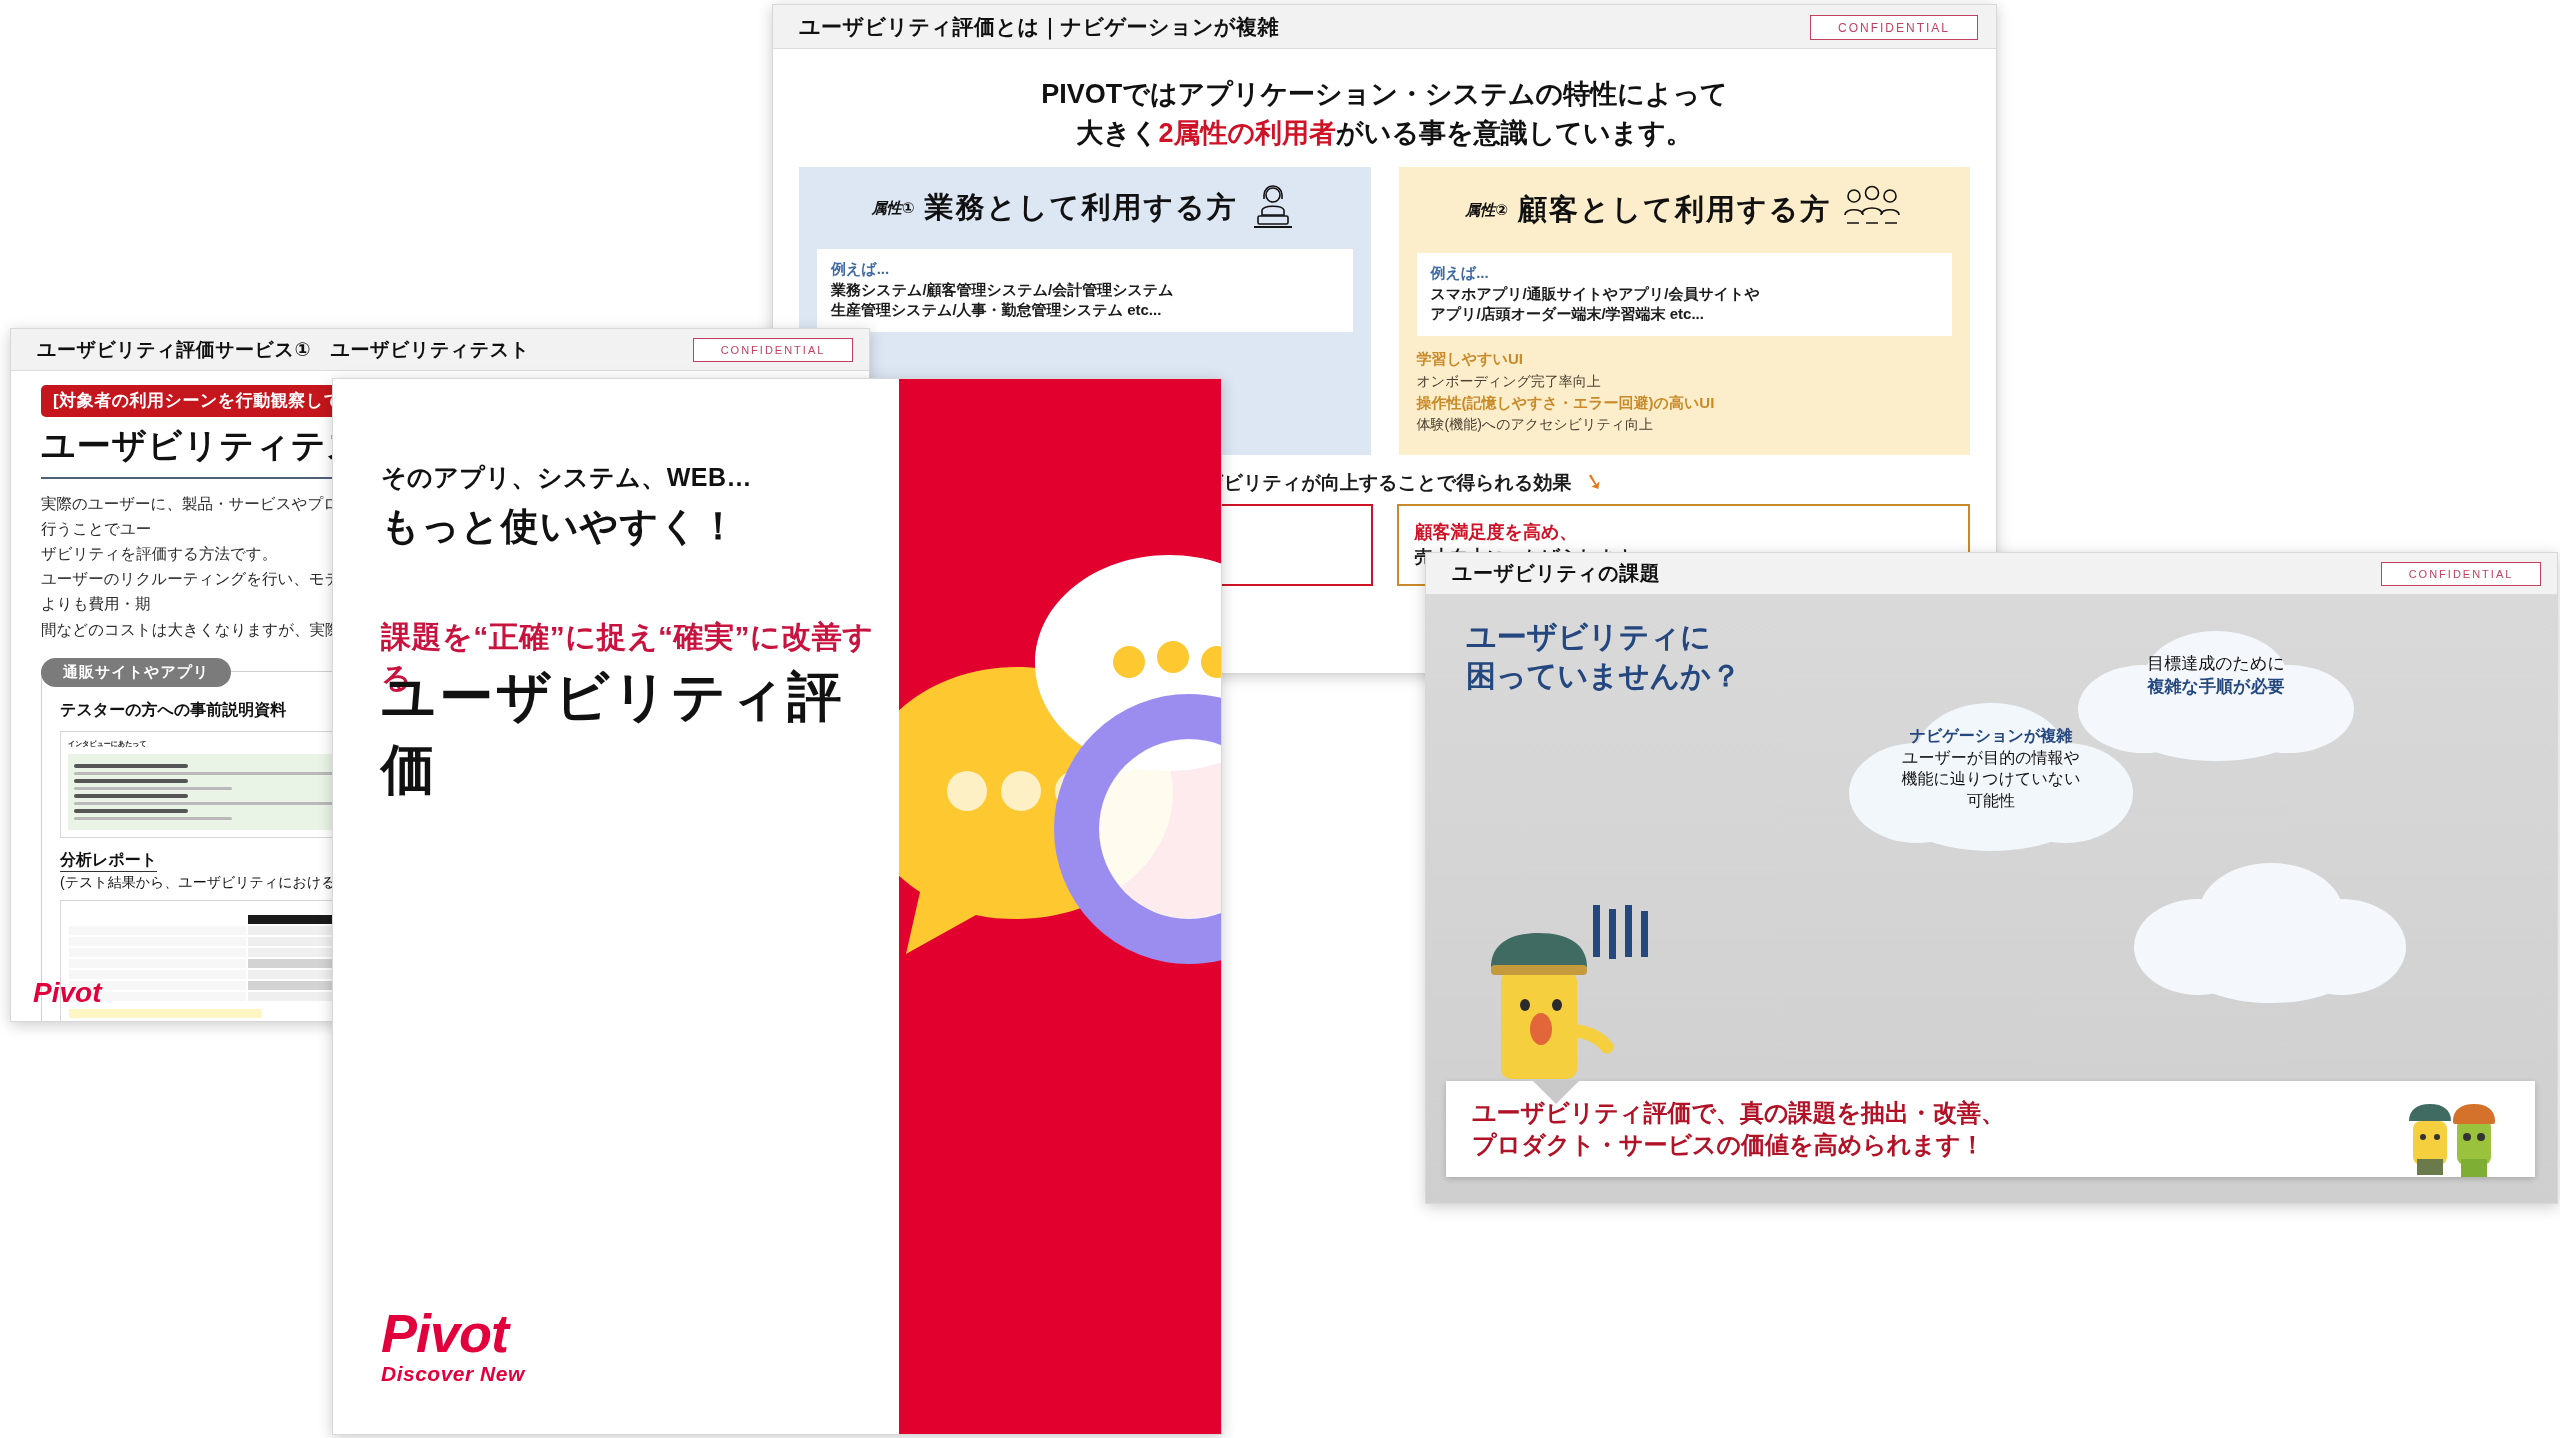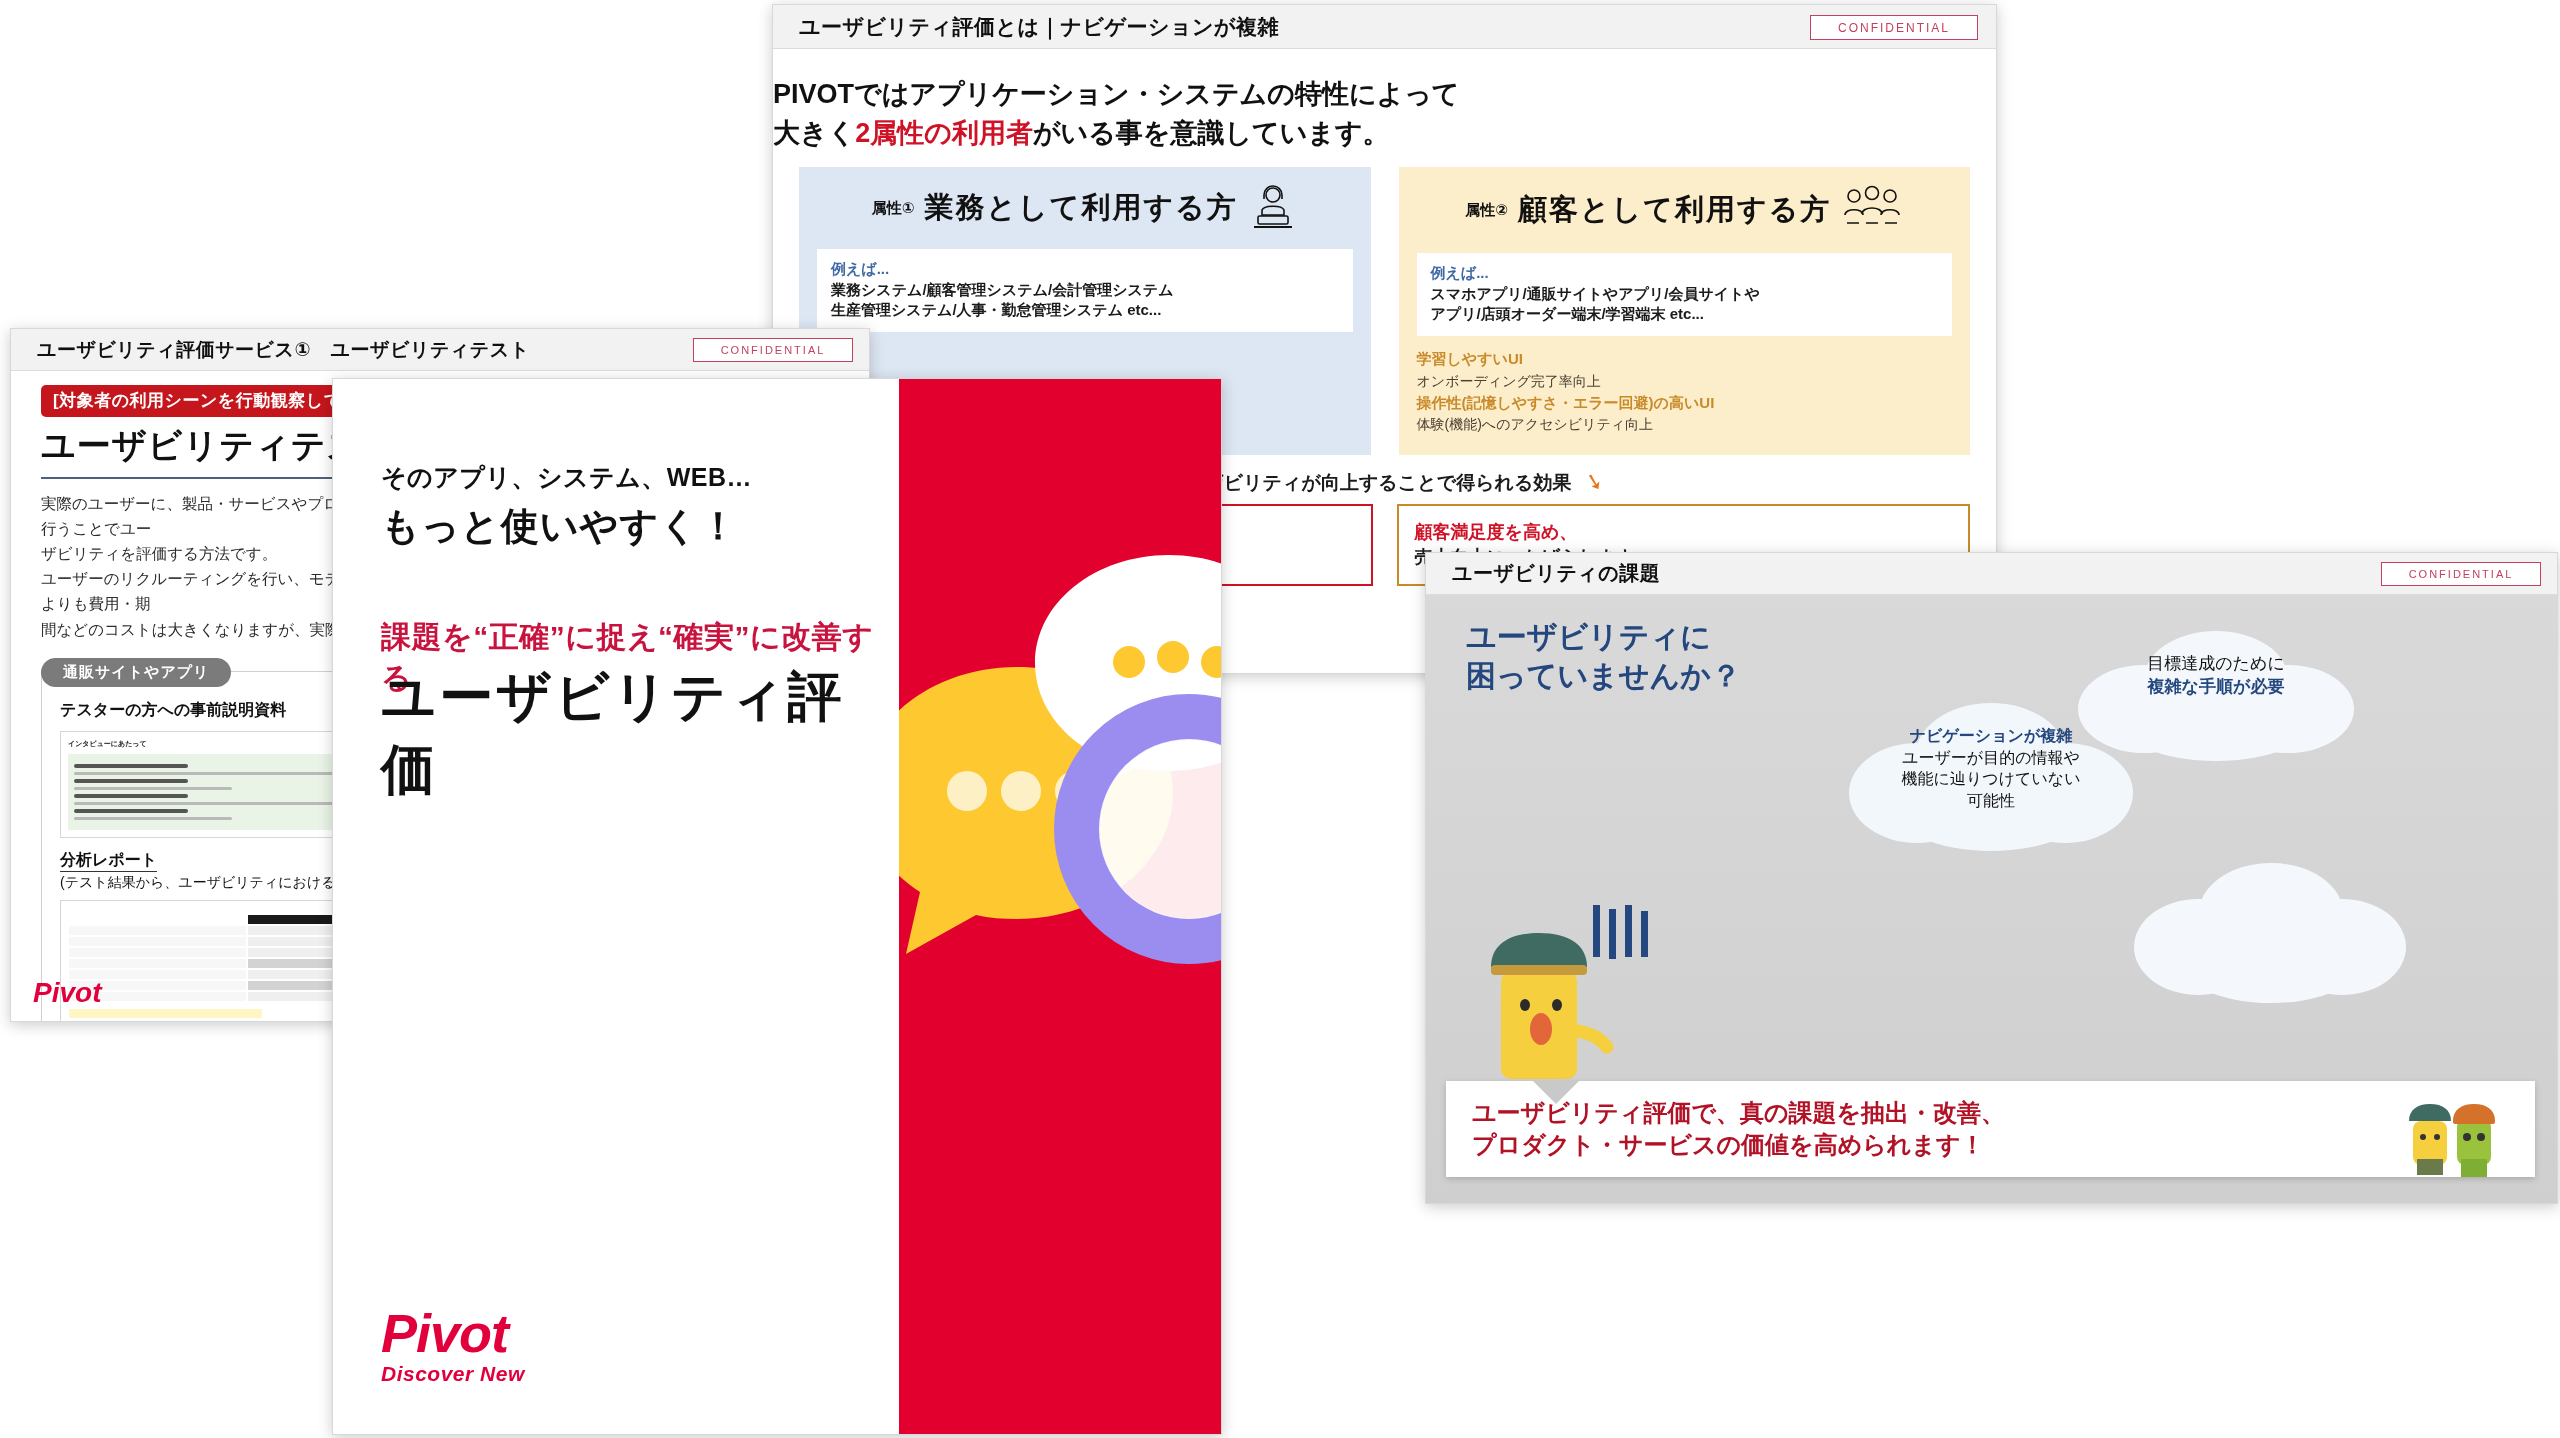--- a/index.html
+++ b/index.html
@@ -39,29 +39,29 @@
     letter-spacing: 2px;
     text-align: center;
     font-weight: normal;
   }
 
   
   #slide-importance { left: 772px; top: 4px; width: 1225px; height: 670px; }
   #slide-importance .slide-head { height: 44px; padding-left: 26px; }
   #slide-importance .slide-title { font-size: 21px; }
   #slide-importance .confidential { right: 18px; top: 10px; width: 168px; height: 25px; line-height: 24px; font-size: 12px; }
-  .imp-lead { text-align: left; margin-top: 26px; line-height: 1.45; }
+  .imp-lead { text-align: center; margin-top: 26px; line-height: 1.45; }
   .imp-lead div { font-size: 27px; font-weight: bold; color: #111; }
   .imp-lead .hl { color: #cf1226; }
   .attr-wrap { display: flex; gap: 28px; padding: 14px 26px 0 26px; }
   .attr-col { flex: 1; padding: 16px 18px 20px 18px; position: relative; }
   .attr-col.blue { background: #dde7f3; }
   .attr-col.cream { background: #fdeecb; }
   .attr-head { display: flex; align-items: center; justify-content: center; gap: 10px; }
-  .attr-head .small { font-size: 15px; font-weight: bold; color: #111; }
+  .attr-head .small { font-size: 15px; font-weight: bold; color: #111; font-style: italic; }
   .attr-head .big { font-size: 29px; font-weight: bold; color: #111; letter-spacing: 2px; }
   .attr-example {
     background: #fff; margin-top: 16px; padding: 10px 14px 12px 14px;
     line-height: 1.35;
   }
   .attr-example .eg { font-size: 15px; font-weight: bold; color: #3f6aa5; }
   .attr-example .eg.warm { color: #3f6aa5; }
   .attr-example .ln { font-size: 15px; font-weight: bold; color: #1b1b1b; white-space: nowrap; }
   .attr-points { margin-top: 12px; line-height: 1.5; }
   .attr-points .p-strong { font-size: 15px; font-weight: bold; color: #c98a2a; }

